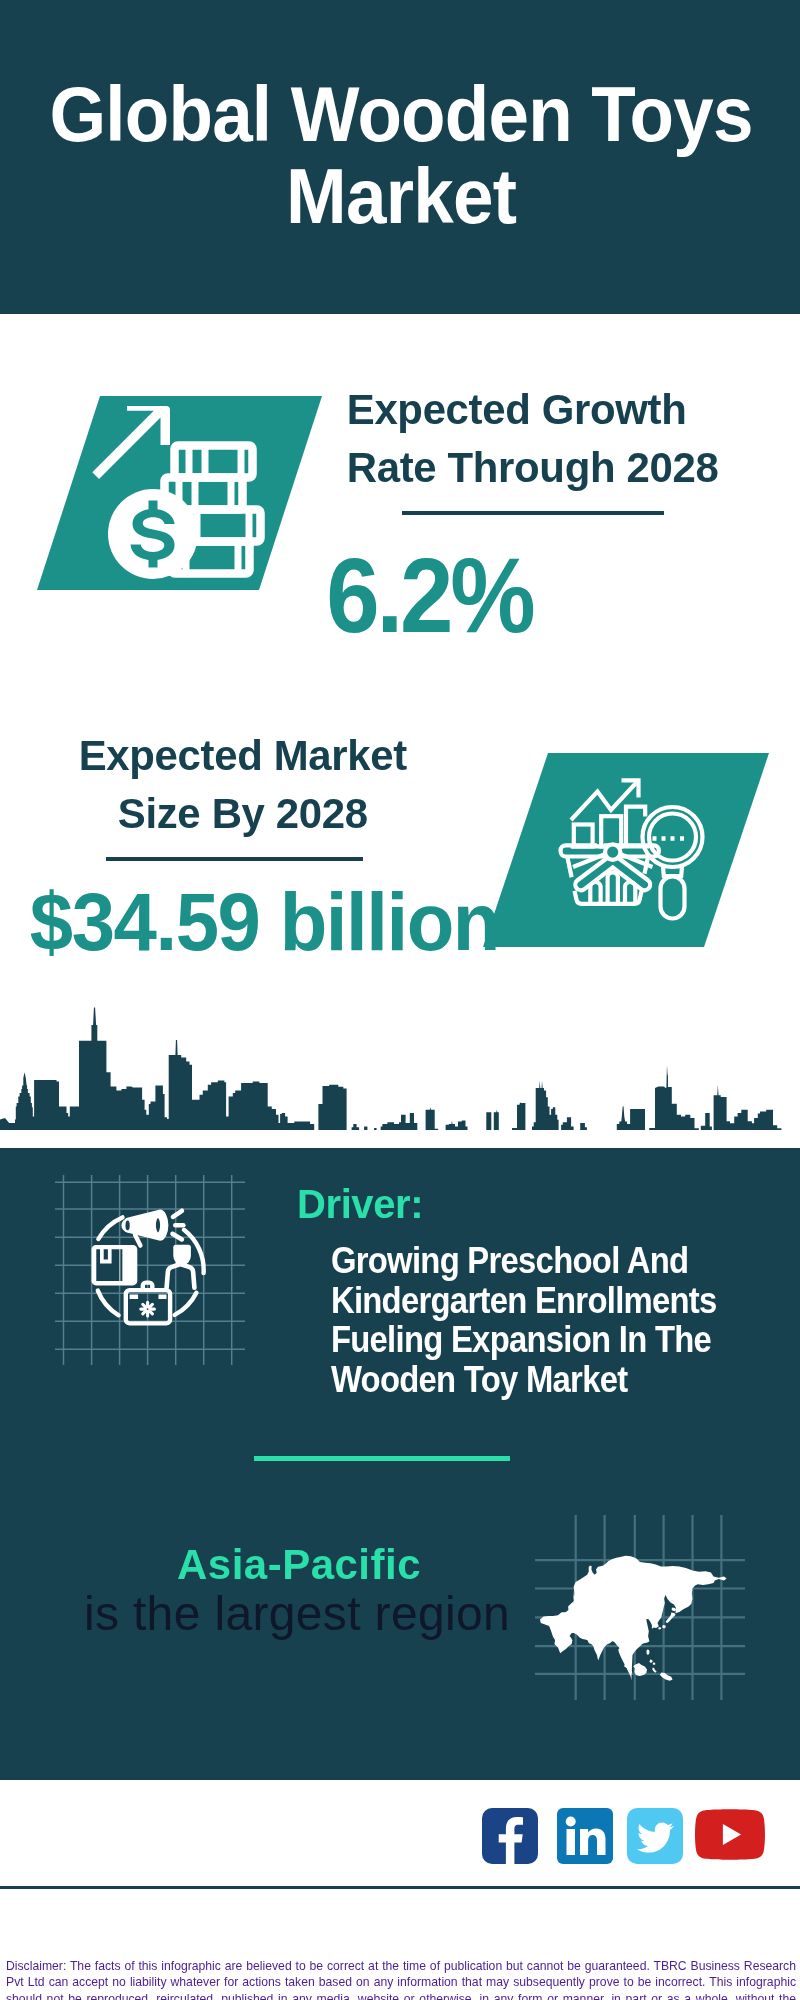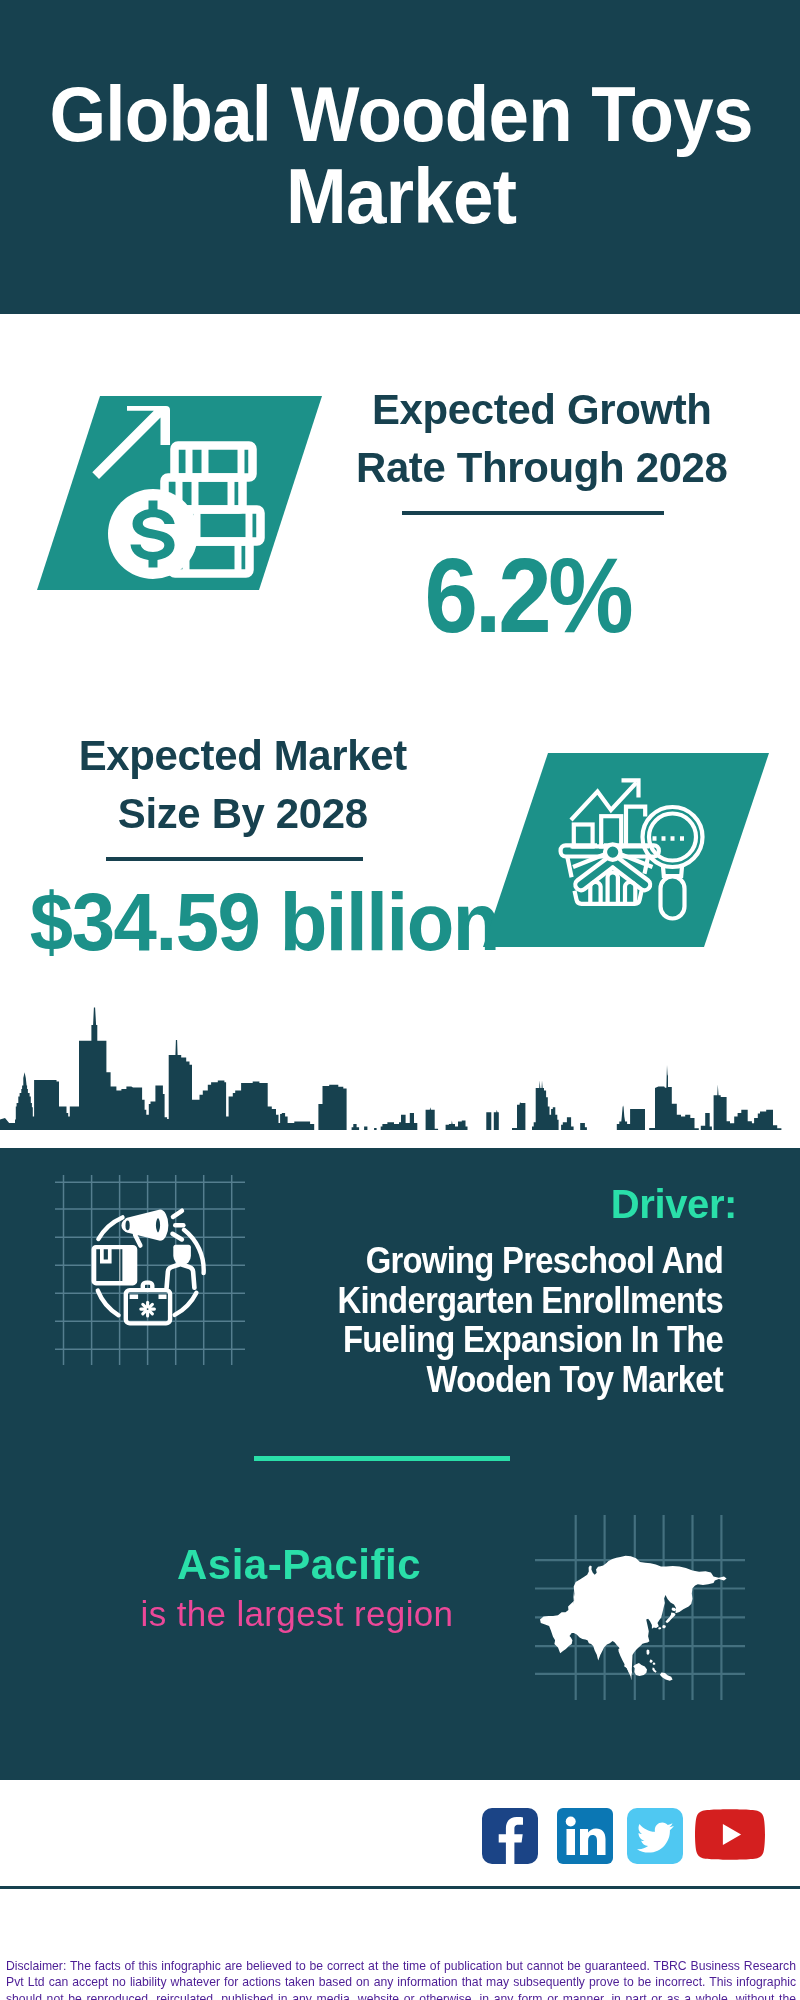--- a/index.html
+++ b/index.html
@@ -11,21 +11,21 @@
   .header{position:absolute;left:0;top:0;width:800px;height:314px;background:#17414f;}
   .header h1{position:absolute;left:20px;top:73px;width:760px;margin:0;
     color:#fff;font-weight:bold;font-size:77px;line-height:82px;text-align:center;
     letter-spacing:-0.8px;transform:scaleX(0.945);transform-origin:400px 0;}
 
   
   .white-band{position:absolute;left:0;top:314px;width:800px;height:806px;background:#fff;}
 
   
   .stat1-icon{position:absolute;left:37px;top:396px;width:285px;height:194px;}
-  .stat1-text{position:absolute;left:313px;top:381px;width:440px;text-align:center;}
+  .stat1-text{position:absolute;left:313px;top:381px;width:440px;text-align:left;}
   .stat1-text .stat-label{width:400px;margin:0 auto;}
   .stat-label{color:#17414f;font-weight:bold;font-size:43px;line-height:57.7px;letter-spacing:-0.35px;
     transform:scaleX(0.975) translateX(9px);transform-origin:center top;}
   .stat-rule{height:3.8px;background:#17414f;margin:15px auto 0 auto;}
   .stat-value{color:#1c9189;font-size:105px;line-height:108px;font-weight:bold;letter-spacing:-3.5px;
     margin-top:27px;transform:scaleX(0.915) translateX(-6px);transform-origin:center top;}
 
   
   .stat2-text{position:absolute;left:-26px;top:727px;width:520px;text-align:center;}
   .stat2-text .stat-label{width:360px;margin:0 auto;}
@@ -34,33 +34,33 @@
     transform:scaleX(0.95) translateX(32px);}
   .stat2-icon{position:absolute;left:483px;top:753px;width:286px;height:194px;overflow:hidden;}
 
   
   .skyline{position:absolute;left:0;top:1000px;width:800px;height:150px;}
 
   
   .dark{position:absolute;left:0;top:1148px;width:800px;height:632px;background:#17414f;}
 
   .driver-icon{position:absolute;left:55px;top:1175px;width:190px;height:190px;overflow:hidden;}
-  .driver-text{position:absolute;left:307px;top:1180px;width:440px;text-align:right;}
+  .driver-text{position:absolute;left:307px;top:1180px;width:440px;text-align:left;}
   .driver-head{color:#2adfa9;font-weight:bold;font-size:40px;line-height:49px;letter-spacing:-0.4px;
     transform:translateX(-10px);}
   .driver-body{color:#fff;font-weight:bold;font-size:36px;line-height:39.6px;margin-top:12px;
     letter-spacing:-0.8px;width:430px;margin-left:auto;margin-right:auto;
     transform:scaleX(0.912);transform-origin:center top;}
 
   .mid-rule{position:absolute;left:254px;top:1456px;width:256px;height:4.5px;background:#2adfa9;}
 
   .region-text{position:absolute;left:57px;top:1540px;width:480px;text-align:center;}
   .region-name{color:#2adfa9;font-weight:bold;font-size:42px;line-height:49.2px;letter-spacing:0.5px;
     transform:translateX(2px);}
-  .region-sub{color:#ec4899;font-size:35px;line-height:50.9px;font-weight:normal;letter-spacing:0.35px;}
+  .region-sub{color:#0f172a;font-size:48px;line-height:50.9px;font-weight:normal;letter-spacing:0.35px;}
   .region-map{position:absolute;left:535px;top:1515px;width:210px;height:185px;overflow:hidden;}
 
   
   .footer{position:absolute;left:0;top:1780px;width:800px;height:108px;background:#fff;}
   .footer-text{position:absolute;left:34px;top:1812px;width:470px;color:#2b7d63;font-size:16.2px;line-height:18px;}
   .social{position:absolute;top:1808px;width:62px;height:62px;border-radius:10px;}
 
   .divider{position:absolute;left:0;top:1886px;width:800px;height:3px;background:#17414f;}
   .disclaimer{position:absolute;left:6px;top:1958px;width:790px;color:#4c1d95;font-size:12.2px;line-height:16.4px;text-align:justify;}
 </style>

